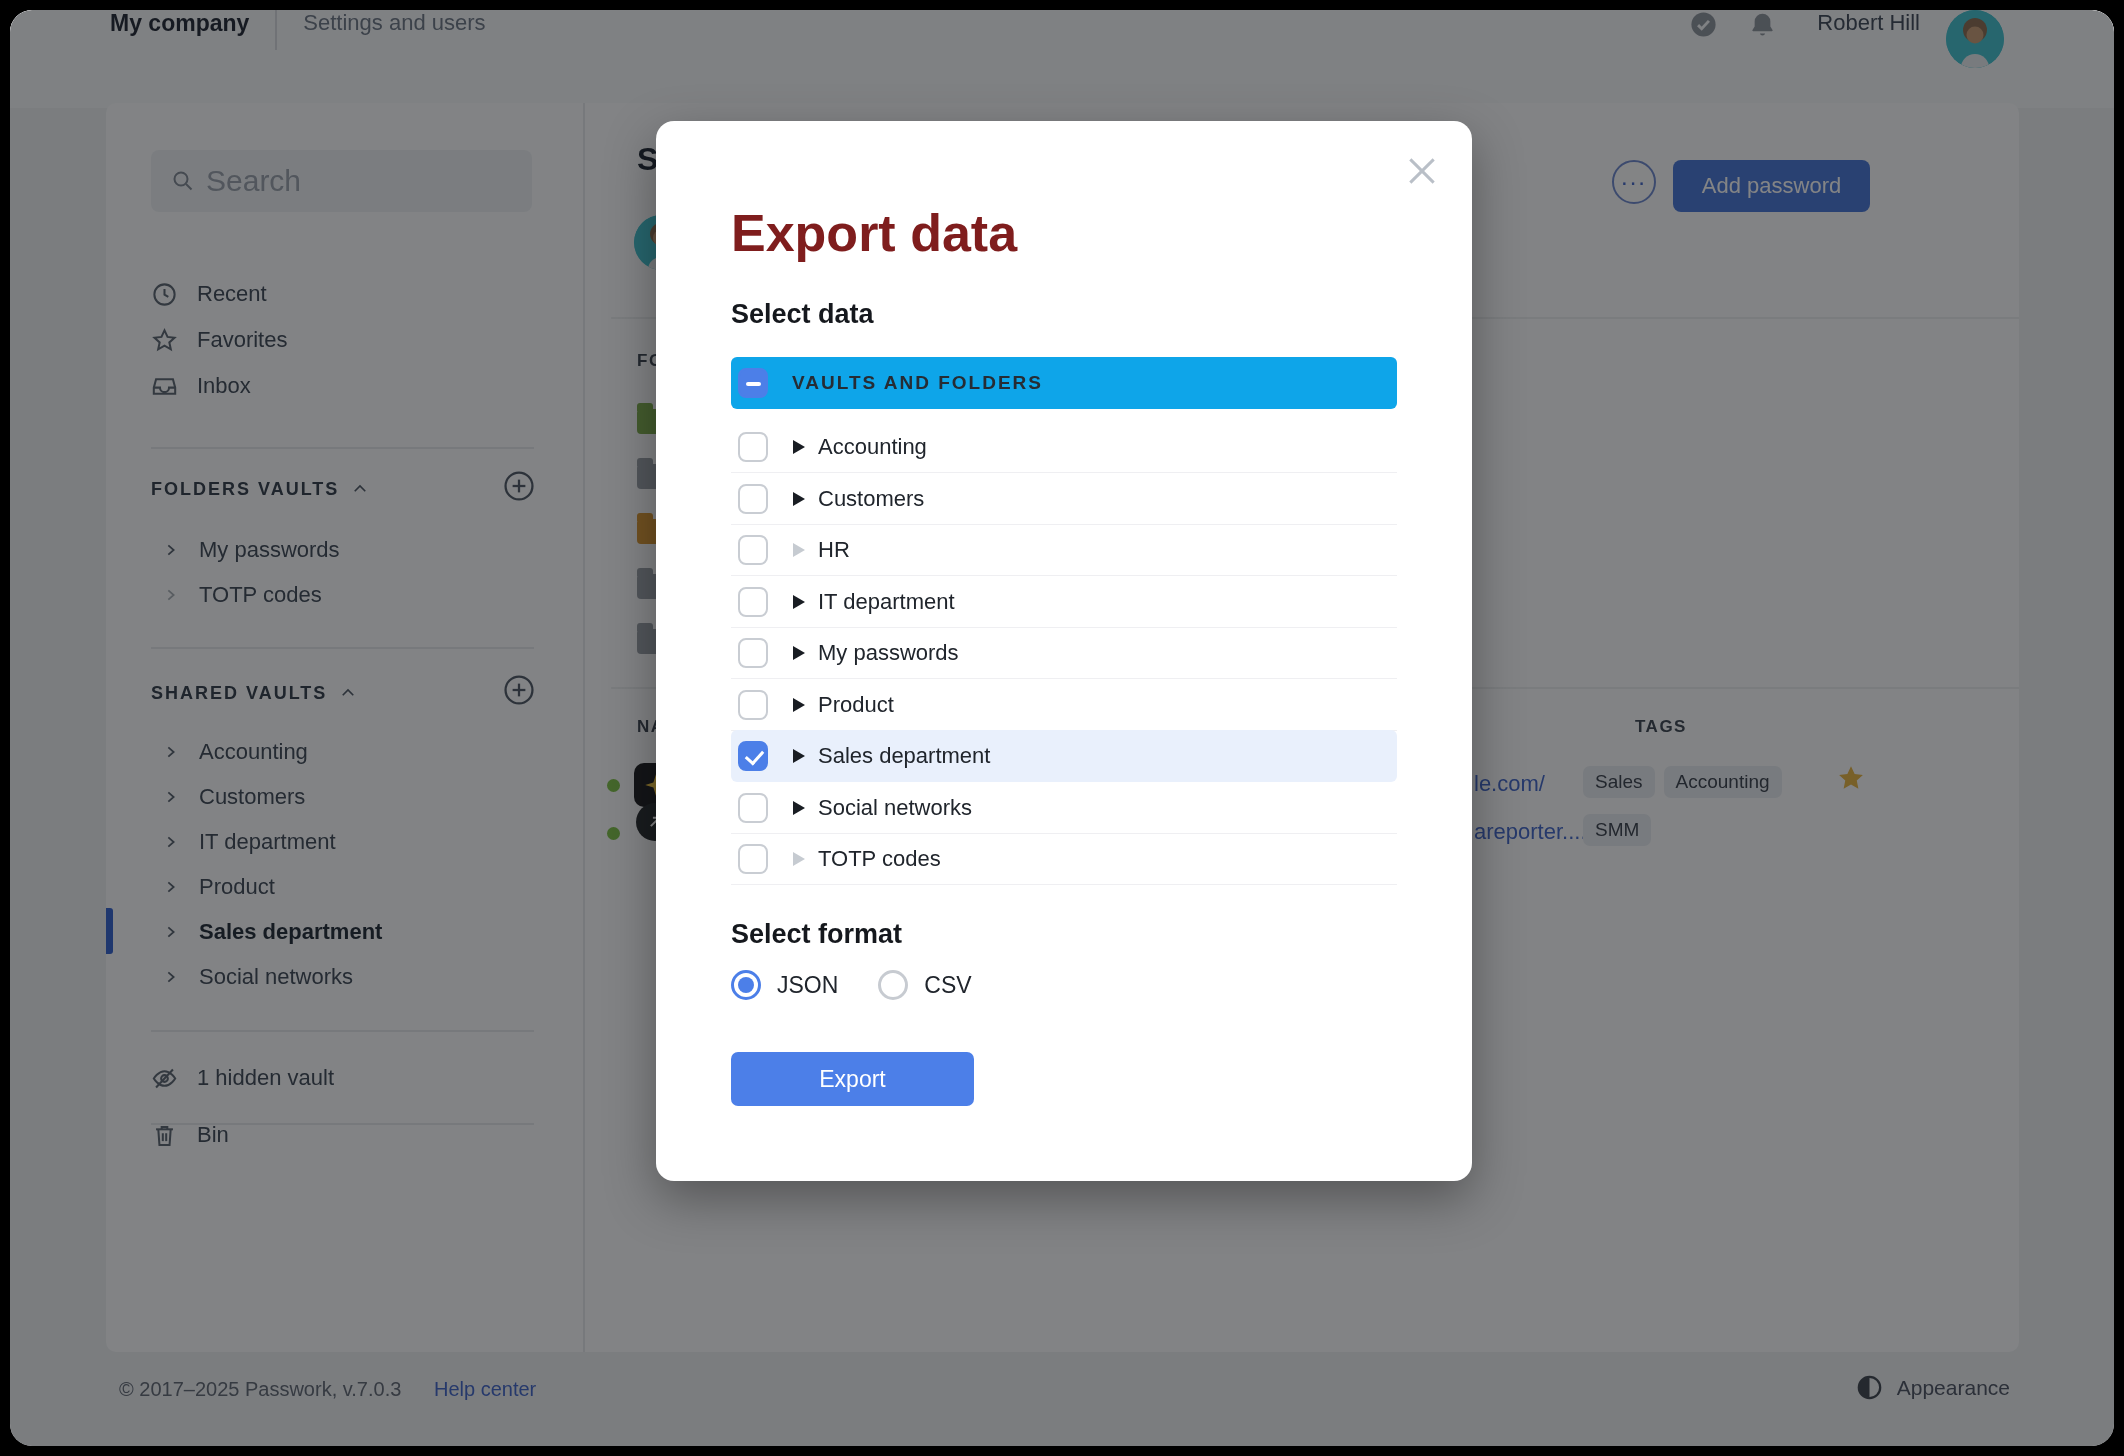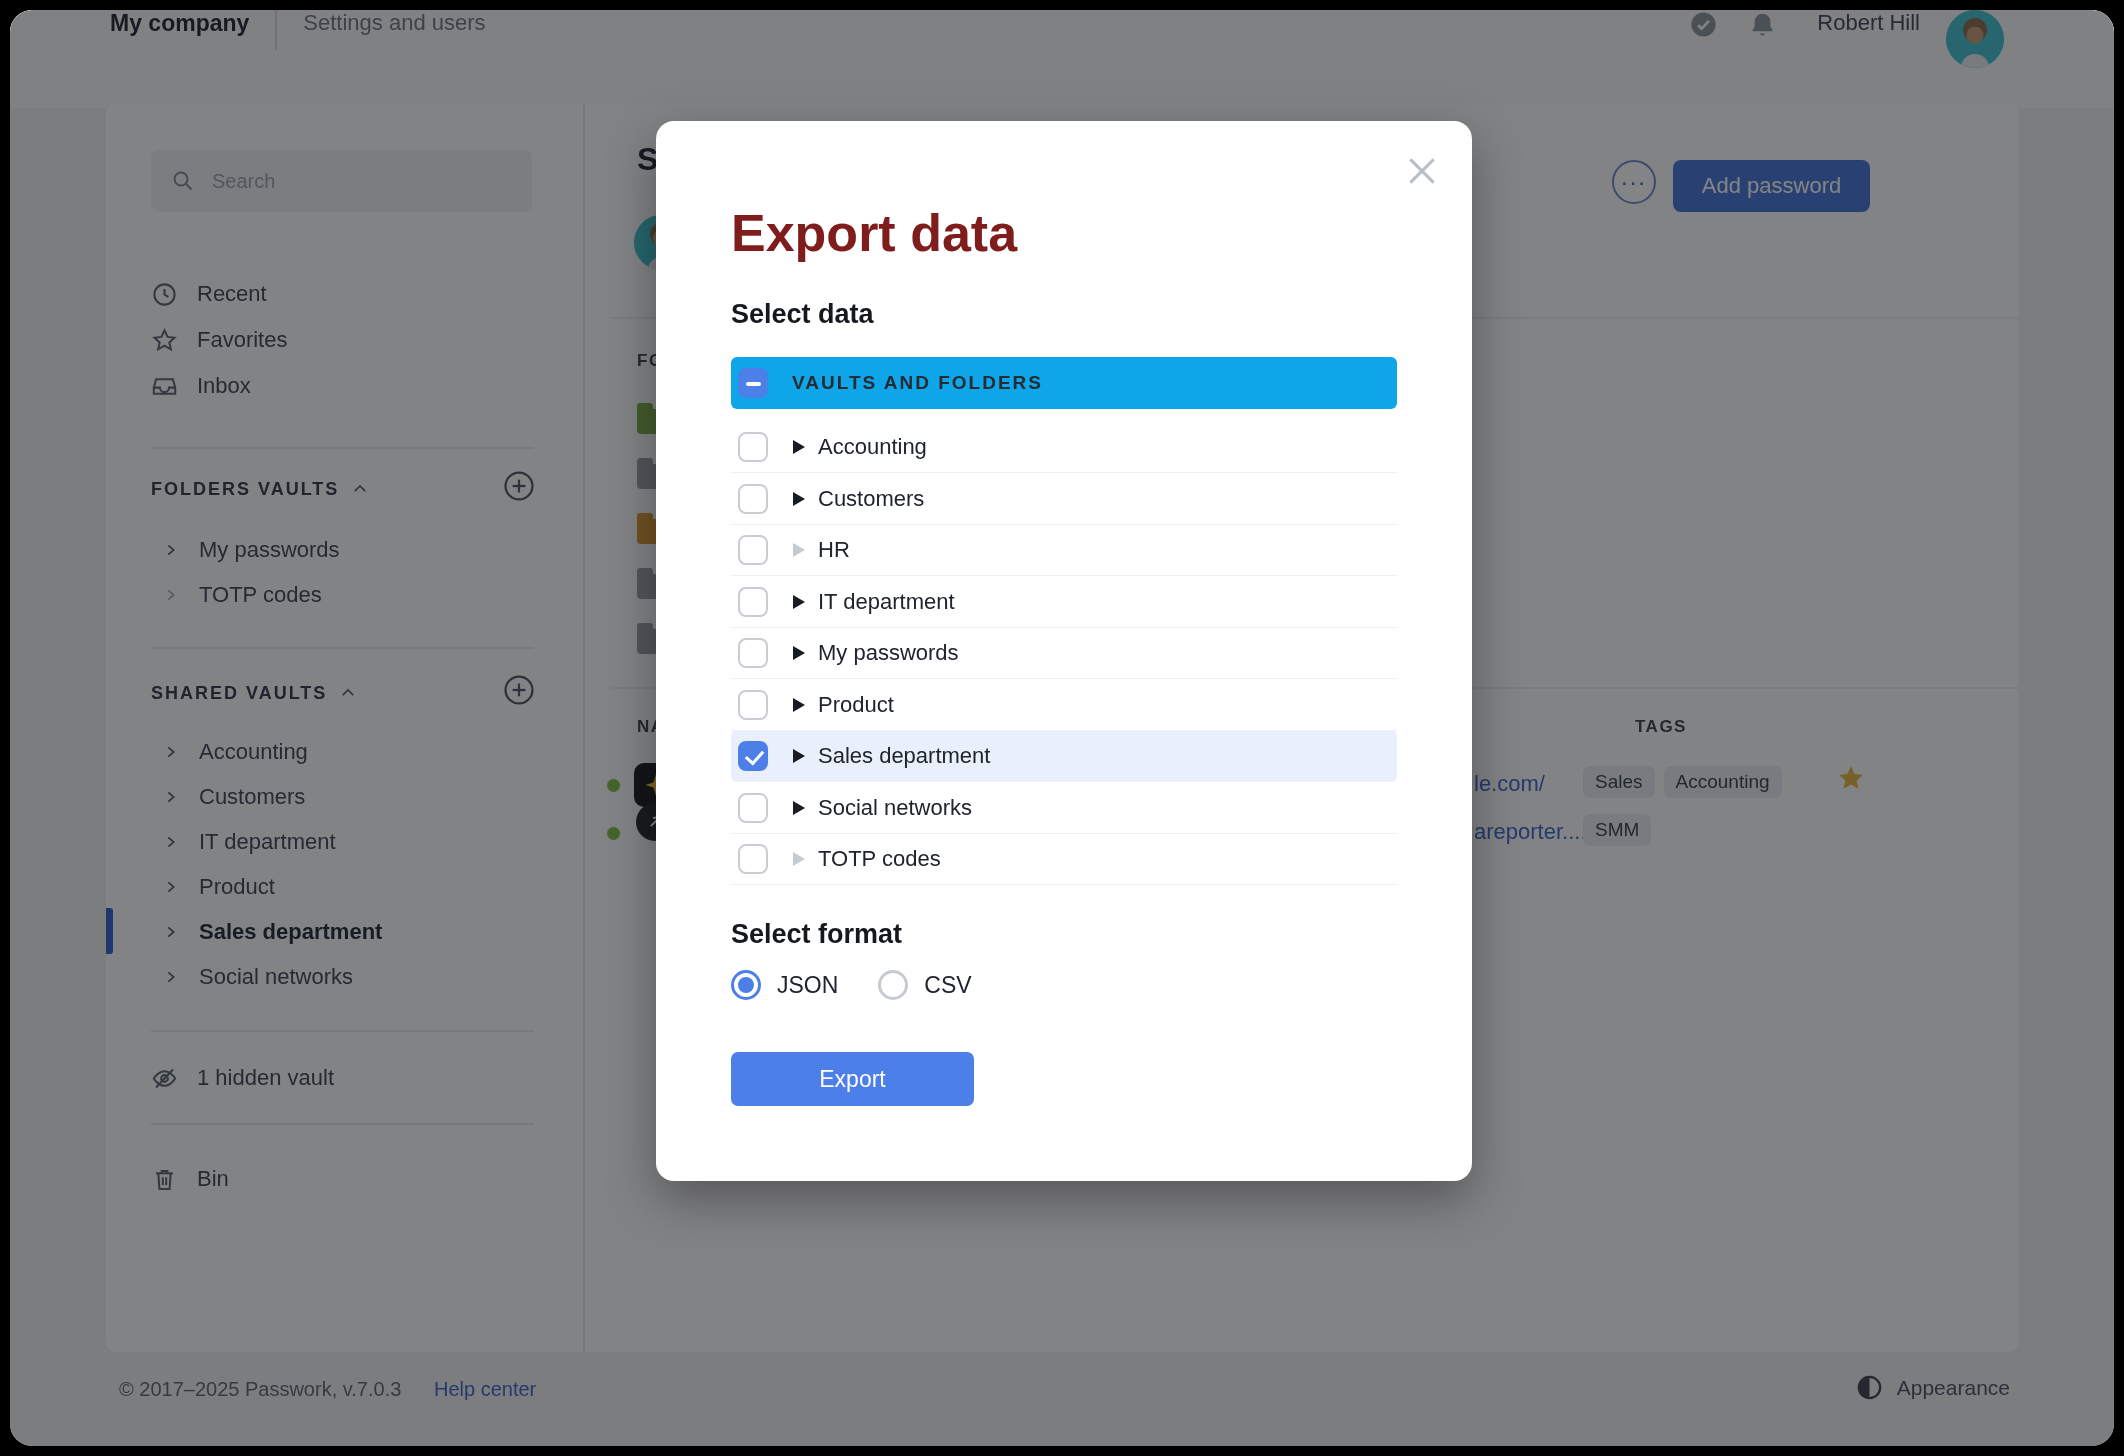--- a/index.html
+++ b/index.html
@@ -14,21 +14,21 @@
   .tb-spacer{flex:1;}
   .tb-ico{width:29px;height:29px;color:#8b929c;margin-left:30px;}
   .tb-user{font-size:22px;color:#3c4656;margin-left:40px;}
   .avatar{width:58px;height:58px;border-radius:50%;margin-left:26px;background:var(--avatar-teal);overflow:hidden;flex:0 0 auto;}
 
   
   .card{position:absolute;left:96px;top:93px;width:1913px;height:1249px;background:#fcfdfe;border-radius:10px;}
   .sidebar{position:absolute;left:0;top:0;bottom:0;width:477px;border-right:2px solid #e7e9ed;}
   .search{position:absolute;left:45px;top:47px;width:381px;height:62px;background:#eef1f5;border-radius:8px;display:flex;align-items:center;padding:0 0 0 20px;box-sizing:border-box;}
   .search svg{width:24px;height:24px;color:#7e8692;flex:0 0 auto;}
-  .search input{border:none;background:transparent;outline:none;margin-left:15px;font-size:20px;color:#3b4554;font-family:inherit;width:280px;}
+  .search input{border:none;background:transparent;outline:none;margin-left:9px;font-size:30px;color:#3b4554;font-family:inherit;width:280px;}
   .search input::placeholder{color:#98a0ab;}
   .srow{position:absolute;left:45px;width:388px;height:46px;display:flex;align-items:center;gap:19px;font-size:22px;color:#3b4554;cursor:pointer;}
   .srow svg{width:27px;height:27px;color:#59626f;flex:0 0 auto;}
   .sdiv{position:absolute;left:45px;width:383px;height:2px;background:#e7e9ed;}
   .shead{position:absolute;left:45px;height:40px;display:flex;align-items:center;gap:12px;font-size:18px;font-weight:bold;letter-spacing:2px;color:#2f3947;}
   .shead svg{width:18px;height:18px;color:#4b5563;}
   .plus{position:absolute;left:396px;width:34px;height:34px;color:#4b5563;cursor:pointer;}
   .vrow{position:absolute;left:45px;width:388px;height:44px;display:flex;align-items:center;padding-left:12px;box-sizing:border-box;font-size:22px;color:#3b4554;cursor:pointer;}
   .vrow .chev{width:16px;height:16px;color:#525c6a;margin-right:20px;flex:0 0 auto;}
   .vrow .chev.lt{color:#a7adb5;}
@@ -243,21 +243,21 @@
         <svg viewBox="0 0 24 24" fill="none" stroke="currentColor" stroke-width="1.8">
               <path d="M2.5 12S6.5 5.5 12 5.5 21.5 12 21.5 12 17.5 18.5 12 18.5 2.5 12 2.5 12z"></path>
               <circle cx="12" cy="12" r="3"></circle>
               <line x1="4.5" y1="20" x2="19.5" y2="4"></line>
             </svg>
         <span>1 hidden vault</span>
       </div>
 
       <div class="sdiv" style="top:1020px"></div>
 
-      <div class="srow" style="top:1053px">
+      <div class="srow" style="top:1009px">
         <svg viewBox="0 0 24 24" fill="none" stroke="currentColor" stroke-width="1.8">
               <path d="M4.5 6.5h15"></path>
               <path d="M9.5 6.5V4.5h5v2"></path>
               <path d="M6.5 6.5l1 14h9l1-14"></path>
               <line x1="10.5" y1="10" x2="10.5" y2="17"></line>
               <line x1="13.5" y1="10" x2="13.5" y2="17"></line>
             </svg>
         <span>Bin</span>
       </div>
     </div>

